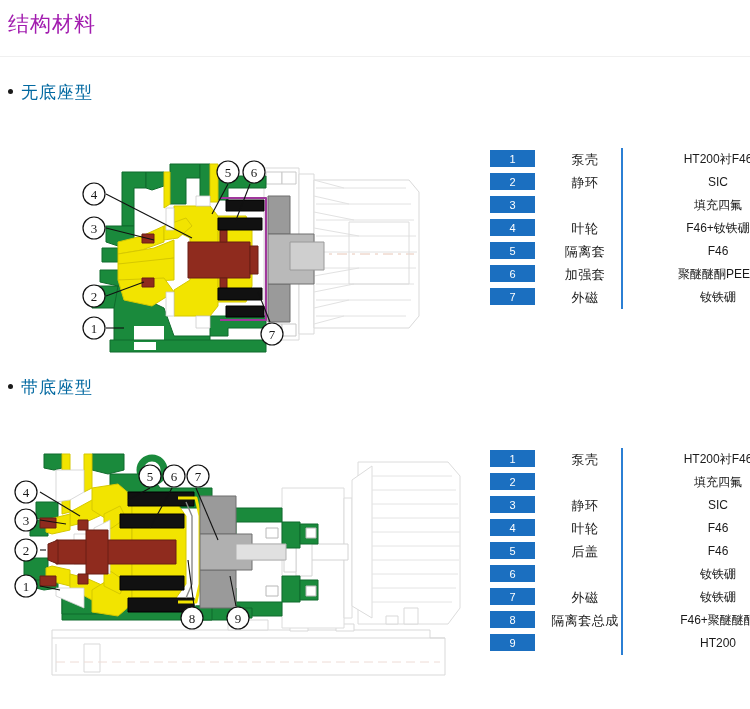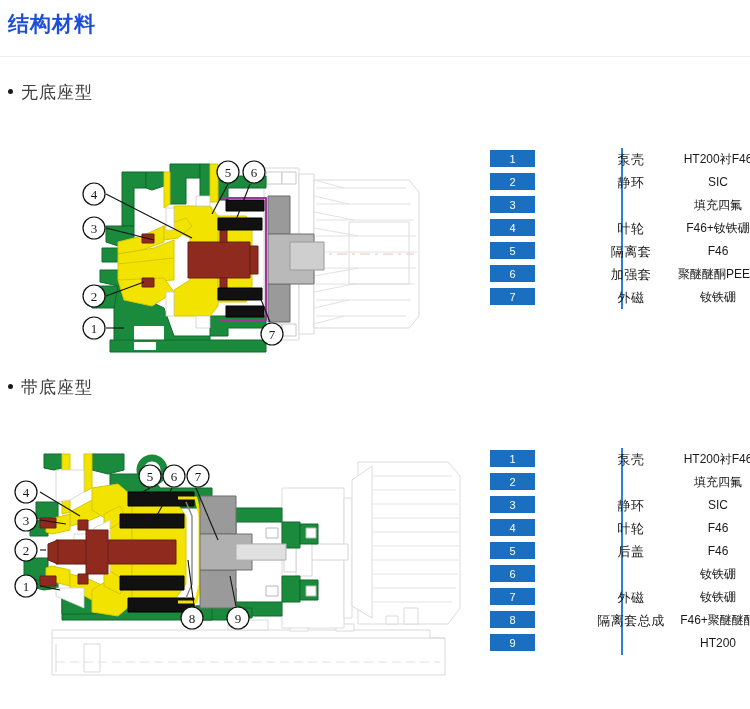--- a/index.html
+++ b/index.html
@@ -6,31 +6,31 @@
   body{
     width:750px;height:709px;background:#ffffff;
     font-family:"Liberation Sans","DejaVu Sans",sans-serif;
     color:#231f20;overflow:hidden;position:relative;
   }
   .page{position:absolute;inset:0;}
 
   
   .title{
     position:absolute;left:8px;top:10px;
-    font-size:21px;line-height:28px;color:#1d4ed8;letter-spacing:1px;
-    font-weight:700;white-space:nowrap;
+    font-size:21px;line-height:28px;color:#a21caf;letter-spacing:1px;
+    font-weight:400;white-space:nowrap;
   }
   .title-rule{
     position:absolute;left:0;top:56px;width:750px;height:1px;
     background:#f0f0f0;
   }
 
   
   .sec-head{
-    position:absolute;font-size:17px;line-height:22px;color:#404040;
+    position:absolute;font-size:17px;line-height:22px;color:#0369a1;
     white-space:nowrap;letter-spacing:1px;
   }
   .sec-head .dot{
     display:inline-block;width:5px;height:5px;border-radius:50%;
     background:#1a1a1a;vertical-align:middle;margin-right:8px;
     position:relative;top:-2px;
   }
   .sec1{left:8px;top:82px;}
   .sec2{left:8px;top:378px;font-family:Liberation Mono, monospace;}
 
@@ -40,21 +40,21 @@
   .lrow{position:relative;height:23px;}
   .badge{
     position:absolute;left:0;top:2px;width:45px;height:17px;
     background:#1b6fc0;border:1px solid #1b6fc0;
     color:#ffffff;font-size:11px;line-height:17px;text-align:center;
     box-sizing:border-box;
   }
   .lname{
     position:absolute;left:45px;width:100px;top:0;height:23px;
     text-align:center;font-size:13px;line-height:23px;color:#1a1a1a;
-    white-space:nowrap;letter-spacing:.5px;padding-left:46px;
+    white-space:nowrap;letter-spacing:.5px;
   }
   .lmat{
     position:absolute;left:160px;width:136px;top:0;height:23px;
     text-align:center;font-size:12px;line-height:23px;color:#1a1a1a;
     white-space:nowrap;
   }
   .vline{
     position:absolute;left:131px;top:0;bottom:0;width:2px;background:#2b7fd4;
   }
 

